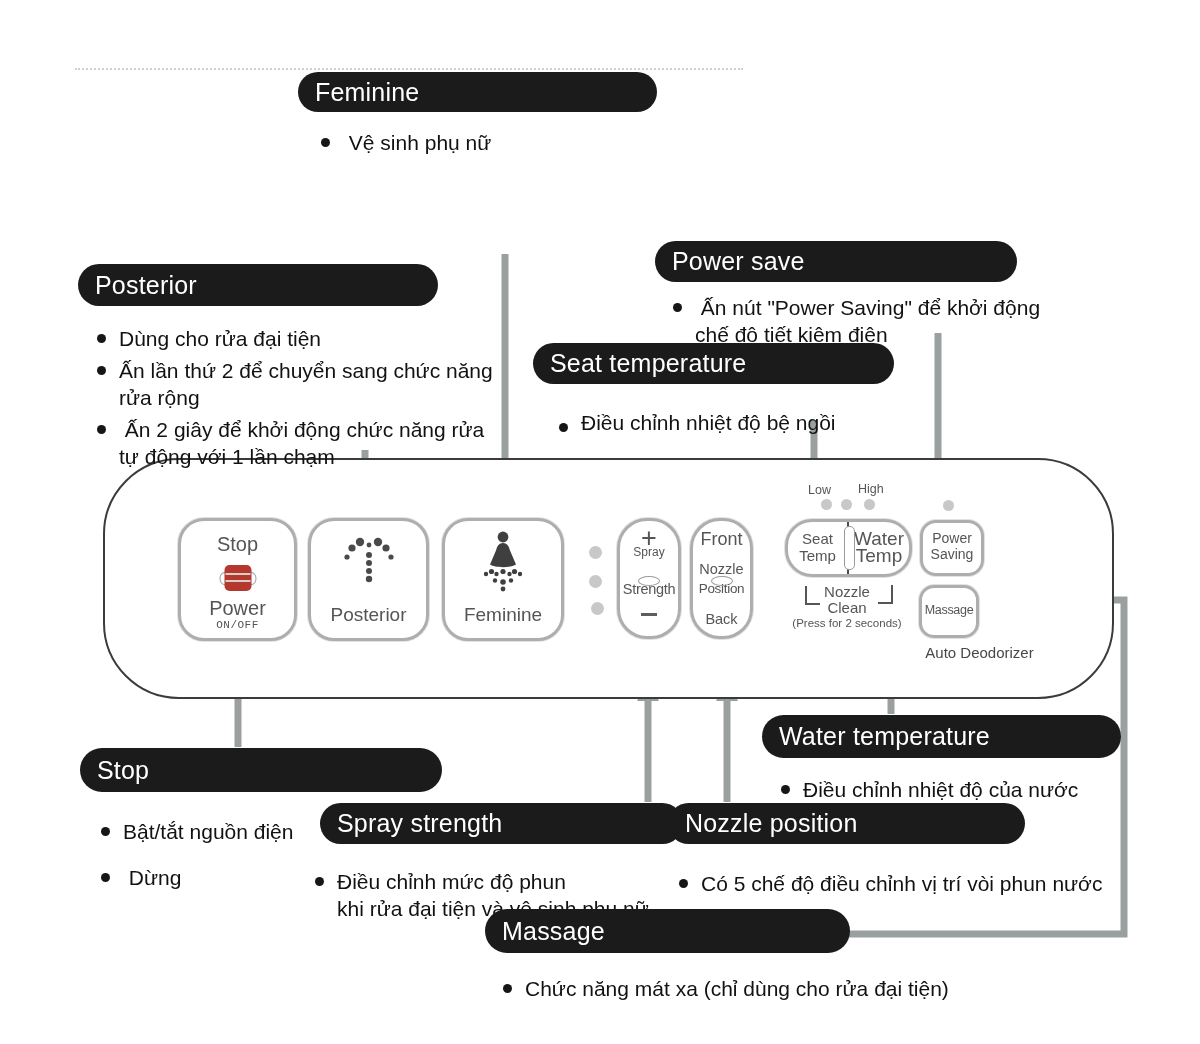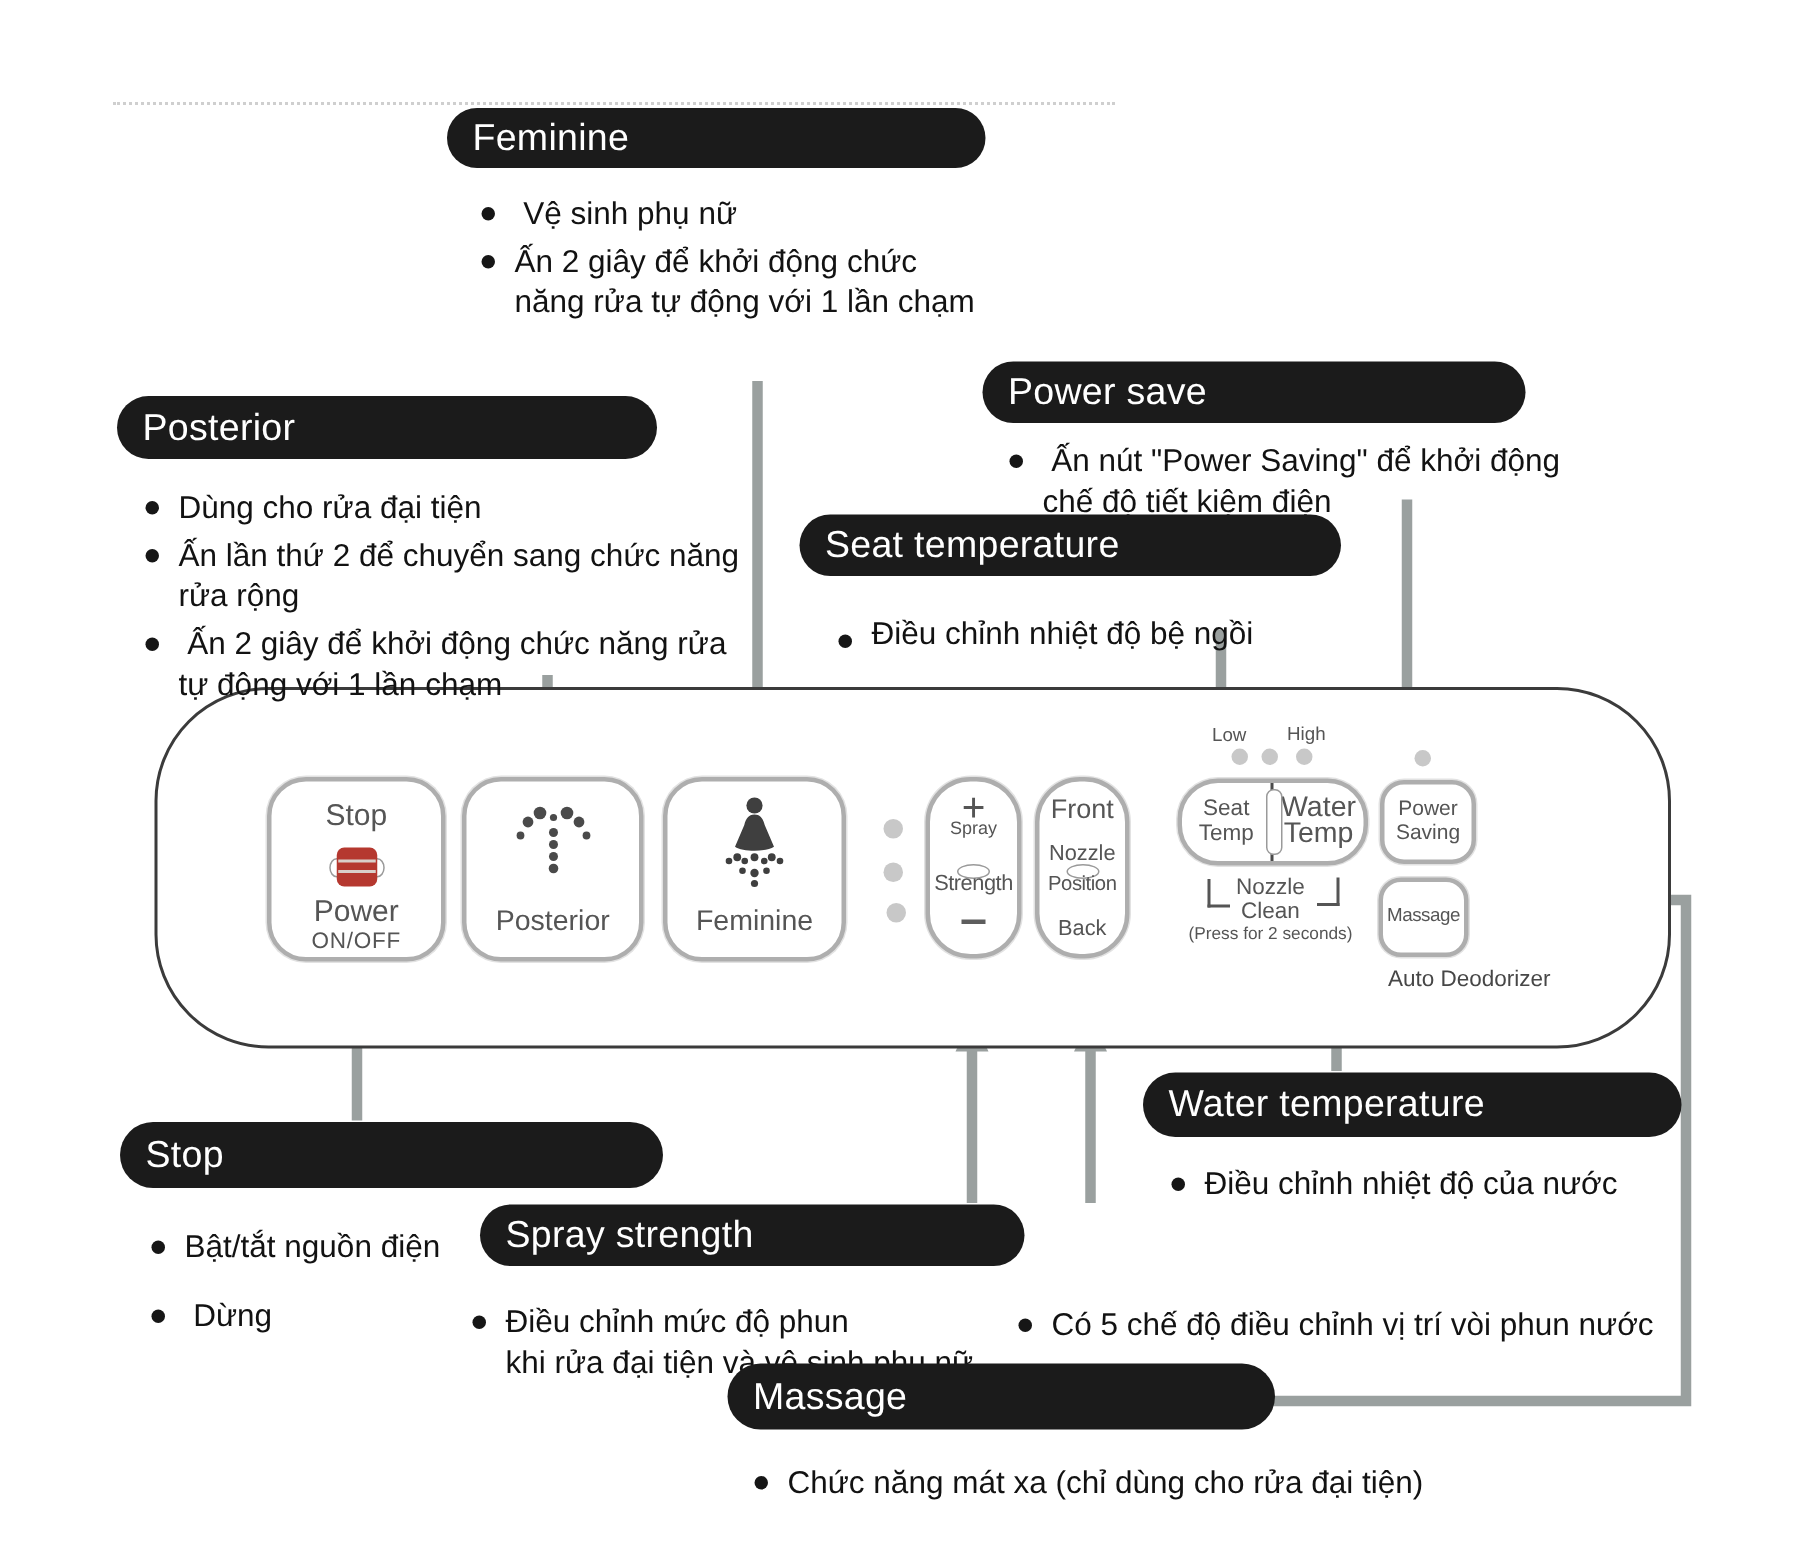--- a/index.html
+++ b/index.html
@@ -66,21 +66,21 @@
   <div id="panel">
 
     <div class="pbtn" style="left:73px;top:58px;width:113px;height:117px;border-radius:26px;">
       <div class="btxt" style="top:12px;font-size:20px;">Stop</div>
       <div class="power-icon">
         <div class="pi-side" style="left:-5px;"></div>
         <div class="pi-side" style="right:-5px;"></div>
         <div class="pi-body"></div>
       </div>
       <div class="btxt" style="top:76px;font-size:20px;">Power</div>
-      <div class="btxt" style="top:98px;font-size:15px;letter-spacing:.5px;">ON/OFF</div>
+      <div class="btxt" style="top:98px;font-size:11px;letter-spacing:.5px;font-family:Liberation Mono, monospace;">ON/OFF</div>
     </div>
 
     <div class="pbtn" style="left:203px;top:58px;width:115px;height:117px;border-radius:26px;">
       <svg class="abs" style="left:50%;top:16px;transform:translateX(-50%);" width="52" height="50" viewBox="0 0 52 50">
         <g fill="#4a4a4a">
           <circle cx="4" cy="20" r="2.6"></circle>
             <circle cx="9" cy="11" r="3.6"></circle>
           <circle cx="17" cy="5" r="4.2"></circle>
             <circle cx="26" cy="8" r="2.4"></circle>
           <circle cx="35" cy="5" r="4.2"></circle>
@@ -165,22 +165,20 @@
 
     <div class="pbtn" style="left:814px;top:125px;width:54px;height:47px;border-radius:15px;">
       <div class="btxt" style="top:15px;font-size:12.5px;letter-spacing:-.3px;">Massage</div>
     </div>
     <div class="abs" style="left:792px;top:184px;width:165px;text-align:center;font-size:15px;color:#474747;">Auto Deodorizer</div>
   </div>
 
   <div class="pill" style="left:298px;top:72px;width:342px;height:40px;">Feminine</div>
   <ul class="blist" style="left:304px;top:117px;width:360px;">
     <li> Vệ sinh phụ nữ</li>
-    <li>Ấn 2 giây để khởi động chức
-năng rửa tự động với 1 lần chạm</li>
   </ul>
 
   <div class="pill" style="left:78px;top:264px;width:343px;height:42px;">Posterior</div>
   <ul class="blist" style="left:80px;top:313px;width:440px;">
     <li>Dùng cho rửa đại tiện</li>
     <li>Ấn lần thứ 2 để chuyển sang chức năng
 rửa rộng</li>
     <li> Ấn 2 giây để khởi động chức năng rửa
 tự động với 1 lần chạm</li>
   </ul>
@@ -201,20 +199,21 @@
     <li>Bật/tắt nguồn điện</li>
     <li> Dừng</li>
   </ul>
 
   <div class="pill" style="left:320px;top:803px;width:346px;height:41px;">Spray strength</div>
   <ul class="blist" style="left:298px;top:856px;width:390px;">
     <li>Điều chỉnh mức độ phun
 khi rửa đại tiện và vệ sinh phụ nữ</li>
   </ul>
 
+  <div class="pill" style="left:668px;top:803px;width:340px;height:41px;">Nozzle position</div>
   <ul class="blist" style="left:662px;top:858px;width:470px;">
     <li>Có 5 chế độ điều chỉnh vị trí vòi phun nước</li>
   </ul>
 
   <div class="pill" style="left:762px;top:715px;width:342px;height:43px;">Water temperature</div>
   <ul class="blist" style="left:764px;top:764px;width:380px;">
     <li>Điều chỉnh nhiệt độ của nước</li>
   </ul>
 
   <div class="pill" style="left:485px;top:909px;width:348px;height:44px;">Massage</div>

